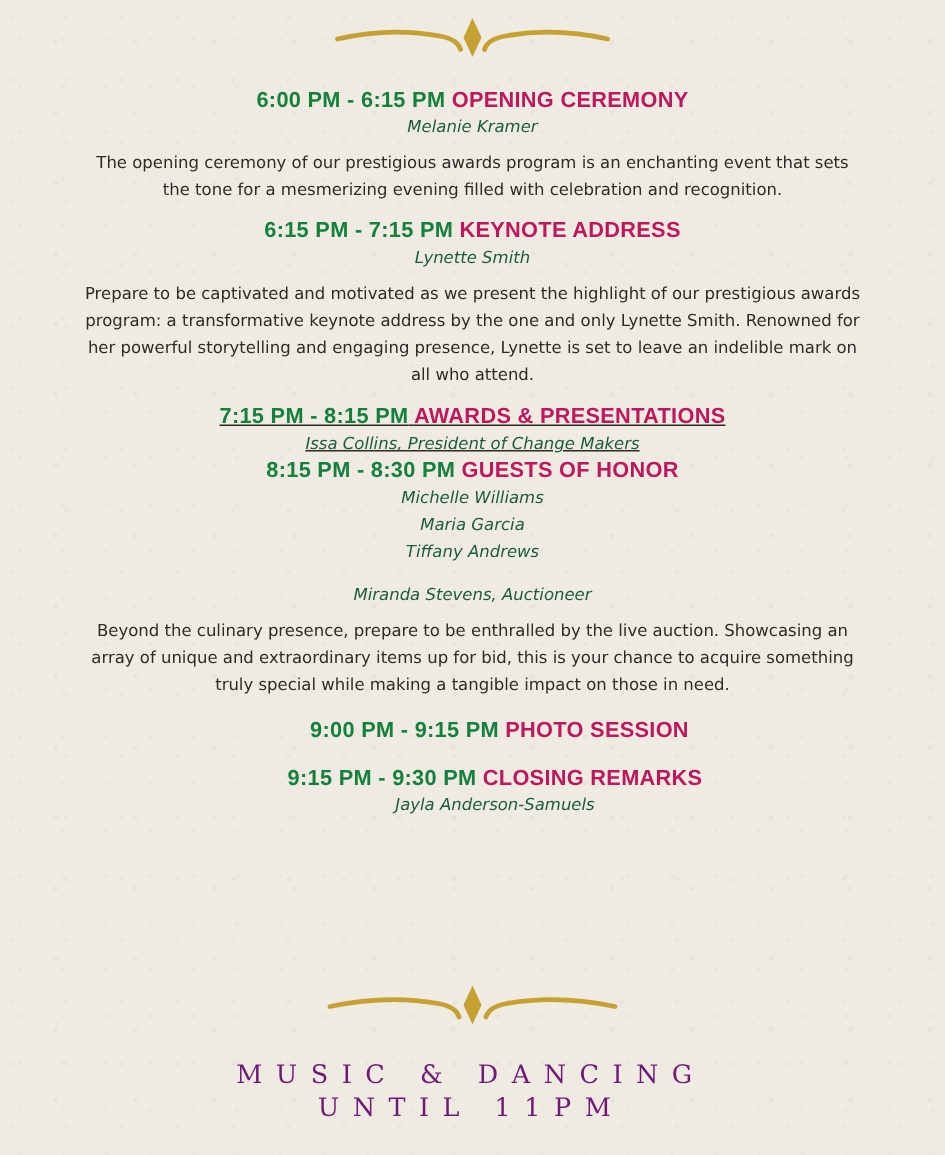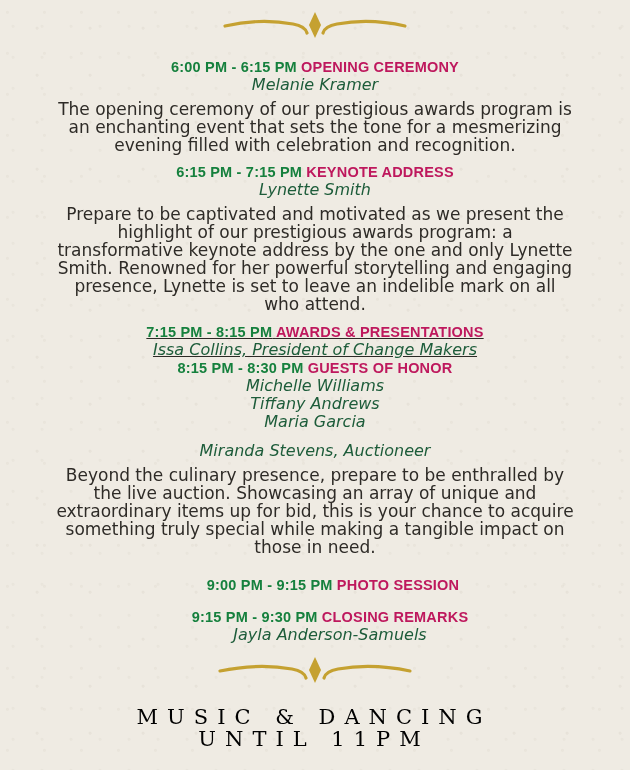--- a/index.html
+++ b/index.html
@@ -15,23 +15,23 @@
       color: #2c2a26;
       position: relative;
     }
     .ornament { position: absolute; left: 0; width: 630px; display: flex; justify-content: center; }
     .ornament svg { display: block; }
     .content { position: absolute; top: 58px; left: 0; width: 630px; text-align: center; }
     .event { margin-bottom: 0; }
     .head { font-family: "Liberation Sans", sans-serif; font-weight: bold; font-size: 14.5px; letter-spacing: 0.2px; line-height: 18px; }
     .time { color: #15803d; }
     .title { color: #be185d; }
-    .names { font-family: "DejaVu Sans", sans-serif; font-style: italic; font-size: 16px; color: #1d5c3a; line-height: 18px; }
-    .desc { font-family: "DejaVu Sans", sans-serif; font-size: 17px; color: #2e2b27; line-height: 18px; width: 520px; margin: 6px auto 0; }
-    .footer { position: absolute; top: 706px; left: 0; width: 628px; text-align: center; font-family: "DejaVu Serif", serif; color: #000000; font-size: 21px; letter-spacing: 9px; line-height: 22px; }
+    .names { font-family: "DejaVu Sans", sans-serif; font-style: italic; font-size: 11px; color: #1d5c3a; line-height: 18px; }
+    .desc { font-family: "DejaVu Sans", sans-serif; font-size: 11px; color: #2e2b27; line-height: 18px; width: 520px; margin: 6px auto 0; }
+    .footer { position: absolute; top: 706px; left: 0; width: 628px; text-align: center; font-family: "DejaVu Serif", serif; color: #701a75; font-size: 17px; letter-spacing: 9px; line-height: 22px; }
   </style>
 </head>
 <body>
 
 <div class="ornament" style="top:8px;">
   <svg width="200" height="34" viewBox="0 0 200 34">
     <path d="M10 18 Q 45 10 78 16 Q 90 18 92 25" fill="none" stroke="#c5a131" stroke-width="3.2" stroke-linecap="round"></path>
     <path d="M190 18 Q 155 10 122 16 Q 110 18 108 25" fill="none" stroke="#c5a131" stroke-width="3.2" stroke-linecap="round"></path>
     <path d="M100 4 L106 17 L100 30 L94 17 Z" fill="#c5a131"></path>
   </svg>
@@ -48,28 +48,28 @@
     <div class="names">Lynette Smith</div>
     <div class="desc">Prepare to be captivated and motivated as we present the highlight of our prestigious awards program: a transformative keynote address by the one and only Lynette Smith. Renowned for her powerful storytelling and engaging presence, Lynette is set to leave an indelible mark on all who attend.</div>
   </div>
   <div class="event" style="margin-top:10px;text-decoration:underline;">
     <div class="head"><span class="time">7:15 PM - 8:15 PM</span> <span class="title">AWARDS &amp; PRESENTATIONS</span></div>
     <div class="names">Issa Collins, President of Change Makers</div>
   </div>
   <div class="event" style="">
     <div class="head"><span class="time">8:15 PM - 8:30 PM</span> <span class="title">GUESTS OF HONOR</span></div>
     <div class="names">Michelle Williams</div>
+    <div class="names">Maria Garcia</div>
     <div class="names">Tiffany Andrews</div>
-    <div class="names">Maria Garcia</div>
   </div>
   <div class="event" style="margin-top:11px;">
     <div class="names">Miranda Stevens, Auctioneer</div>
     <div class="desc">Beyond the culinary presence, prepare to be enthralled by the live auction. Showcasing an array of unique and extraordinary items up for bid, this is your chance to acquire something truly special while making a tangible impact on those in need.</div>
   </div>
-  <div class="event" style="margin-top:20px;padding-left:36px;">
+  <div class="event" style="margin-top:12px;padding-left:36px;">
     <div class="head"><span class="time">9:00 PM - 9:15 PM</span> <span class="title">PHOTO SESSION</span></div>
   </div>
   <div class="event" style="margin-top:14px;margin-left:30px;">
     <div class="head"><span class="time">9:15 PM - 9:30 PM</span> <span class="title">CLOSING REMARKS</span></div>
     <div class="names">Jayla Anderson-Samuels</div>
   </div>
 </div>
 
 <div class="ornament" style="top:653px;">
   <svg width="210" height="34" viewBox="0 0 210 34">

